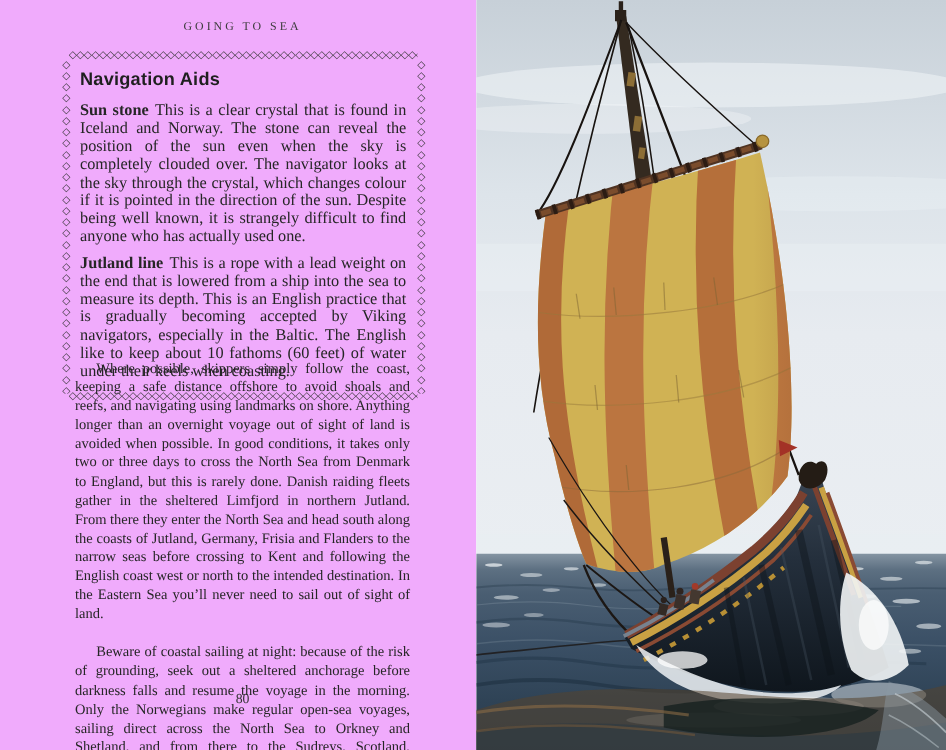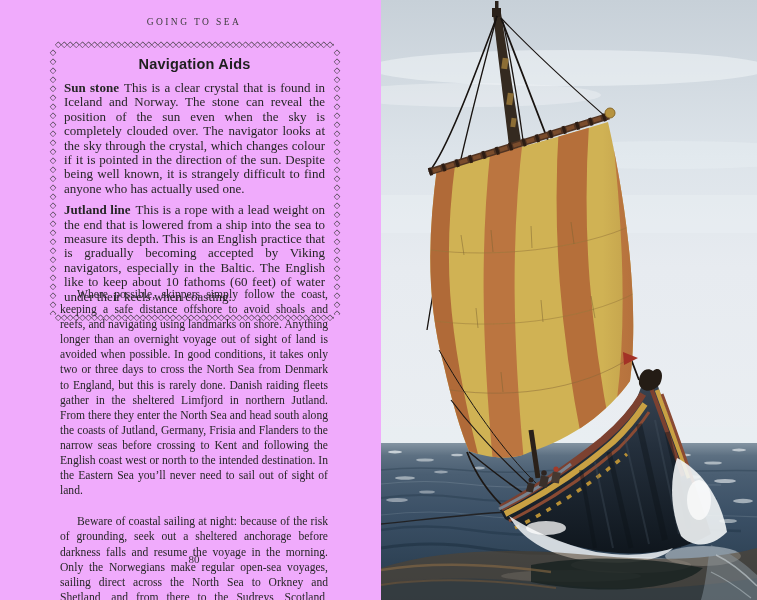--- a/index.html
+++ b/index.html
@@ -22,21 +22,21 @@
     font-size:8.5px;line-height:8.5px;letter-spacing:-0.5px;overflow:hidden;
     white-space:nowrap;user-select:none;
   }
   .dstrip.top{top:0;left:8px;right:8px;height:9px;}
   .dstrip.bottom{bottom:0;left:8px;right:8px;height:9px;}
   .dstrip.vert{writing-mode:vertical-rl;text-orientation:upright;white-space:normal;
     top:7px;bottom:7px;width:9px;height:auto;letter-spacing:-1px;line-height:9px;}
   .dstrip.left{left:1px;}
   .dstrip.right{right:1px;}
   .box-title{
-    margin:3px 0 9px;text-align:center;font-family:"Liberation Sans",sans-serif;
+    margin:3px 0 9px;font-family:"Liberation Sans",sans-serif;
     font-weight:600;font-size:14.5px;color:#1f1f1f;letter-spacing:.2px;
   }
   .entry{margin:0 0 7px;font-size:13px;line-height:14.4px;text-align:justify;}
   .entry b{margin-right:5px;}
   .body-text{position:absolute;top:271px;left:44px;width:300px;
     font-size:11.6px;line-height:15.1px;text-align:justify;}
   .body-text p{margin:16px;text-indent:17px;}
   .folio{position:absolute;top:553px;left:44px;width:300px;text-align:center;font-size:11px;color:#333;}
   
   .photo-wrap{position:absolute;left:381px;top:0;width:376px;height:600px;}

